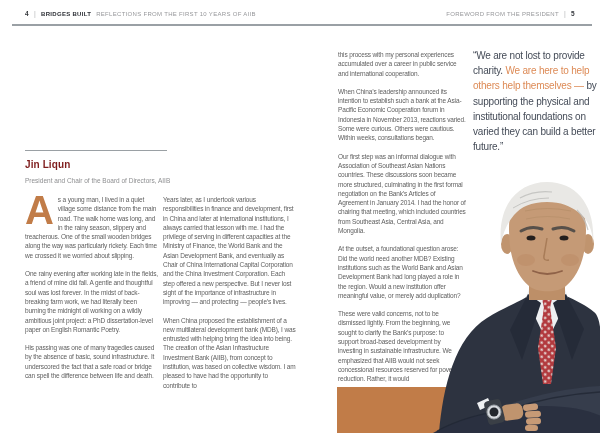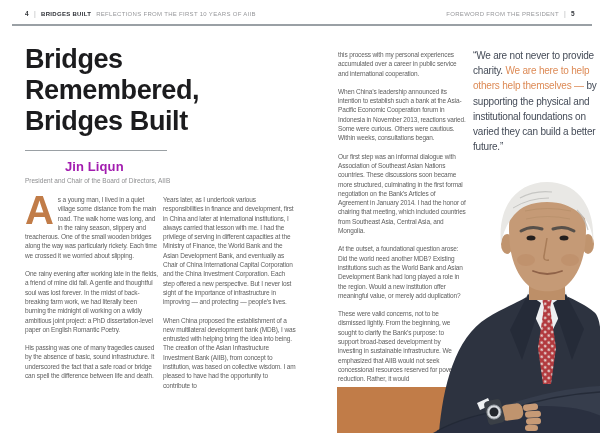--- a/index.html
+++ b/index.html
@@ -12,21 +12,21 @@
   .rh-right { right:25px; }
   .rh-num { font-weight:700; color:#34373c; font-size:6.5px; }
   .rh-sep { color:#b5b6b8; font-size:7px; }
   .rh-strong { font-weight:700; color:#2b2e34; }
   .top-rule { position:absolute; top:24px; left:12px; right:8px; height:2px; background:#9aa0a5; }
 
   
   .title-block { position:absolute; left:25px; top:44px; }
   .title-line { font-size:27px; line-height:31px; font-weight:700; color:#1c1c1e; letter-spacing:-.4px; }
   .title-rule { position:absolute; left:25px; top:150px; width:142px; height:1px; background:#9aa0a4; }
-  .author { position:absolute; left:25px; top:159px; font-size:13px; font-weight:700; color:#a21caf; letter-spacing:.1px;margin-left:40px; }
+  .author { position:absolute; left:25px; top:159px; font-size:10px; font-weight:700; color:#7f1d1d; letter-spacing:.1px; }
   .author-role { position:absolute; left:25px; top:177px; font-size:6.5px; color:#8d8e90; letter-spacing:0; }
 
   
   .col { position:absolute; font-size:6.5px; line-height:9.3px; letter-spacing:-.15px; color:#5e5e5e; }
   .col p { margin-bottom:9px; }
   .col-l1 { left:25px;  top:195px; width:133px; }
   .col-l2 { left:163px; top:195px; width:133px; }
   .col-r1 { left:338px; top:50px;  width:128px; }
 
   .dropcap { float:left; font-size:40px; line-height:29px; font-weight:700; color:var(--accent,#C17C48); margin:1px 4px 0 0; }
@@ -50,25 +50,20 @@
     <span class="rh-strong">BRIDGES BUILT</span>
     <span>REFLECTIONS FROM THE FIRST 10 YEARS OF AIIB</span>
   </div>
   <div class="running-head rh-right">
     <span>FOREWORD FROM THE PRESIDENT</span>
     <span class="rh-sep">|</span>
     <span class="rh-num">5</span>
   </div>
   <div class="top-rule"></div>
 
-  <div class="title-block">
-    <div class="title-line">Bridges</div>
-    <div class="title-line">Remembered,</div>
-    <div class="title-line">Bridges Built</div>
-  </div>
   <div class="title-rule"></div>
   <div class="author">Jin Liqun</div>
   <div class="author-role">President and Chair of the Board of Directors, AIIB</div>
 
   <div class="col col-l1">
     <p><span class="dropcap">A</span><span>s a young man, I lived in a quiet village some distance from the main road. The walk home was long, and in the rainy season, slippery and treacherous. One of the small wooden bridges along the way was particularly rickety. Each time we crossed it we worried about slipping.</span></p>
     <p>One rainy evening after working late in the fields, a friend of mine did fall. A gentle and thoughtful soul was lost forever. In the midst of back-breaking farm work, we had literally been burning the midnight oil working on a wildly ambitious joint project: a PhD dissertation-level paper on English Romantic Poetry.</p>
     <p>His passing was one of many tragedies caused by the absence of basic, sound infrastructure. It underscored the fact that a safe road or bridge can spell the difference between life and death.</p>
   </div>
 
@@ -78,21 +73,21 @@
   </div>
 
   <div class="col col-r1">
     <p>this process with my personal experiences accumulated over a career in public service and international cooperation.</p>
     <p>When China’s leadership announced its intention to establish such a bank at the Asia-Pacific Economic Cooperation forum in Indonesia in November 2013, reactions varied. Some were curious. Others were cautious. Within weeks, consultations began.</p>
     <p>Our first step was an informal dialogue with Association of Southeast Asian Nations countries. These discussions soon became more structured, culminating in the first formal negotiation on the Bank’s Articles of Agreement in January 2014. I had the honor of chairing that meeting, which included countries from Southeast Asia, Central Asia, and Mongolia.</p>
     <p>At the outset, a foundational question arose: Did the world need another MDB? Existing institutions such as the World Bank and Asian Development Bank had long played a role in the region. Would a new institution offer meaningful value, or merely add duplication?</p>
     <p>These were valid concerns, not to be dismissed lightly. From the beginning, we sought to clarify the Bank’s purpose: to support broad-based development by investing in sustainable infrastructure. We emphasized that AIIB would not seek concessional resources reserved for poverty reduction. Rather, it would</p>
   </div>
 
-  <div class="pull-quote"><span>“We are not never to provide charity. </span><span class="pq-highlight">We are here to help others help themselves — </span><span>by supporting the physical and institutional foundations on varied they can build a better future.”</span></div>
+  <div class="pull-quote"><span>“We are not lost to provide charity. </span><span class="pq-highlight">We are here to help others help themselves — </span><span>by supporting the physical and institutional foundations on varied they can build a better future.”</span></div>
 
   <div class="accent-block"></div>
 
   <svg class="portrait" viewBox="0 0 175 253" xmlns="http://www.w3.org/2000/svg">
     <defs>
       <pattern id="tiepat" width="5" height="5" patternUnits="userSpaceOnUse" patternTransform="rotate(45)">
         <rect width="5" height="5" fill="#b23a3e"></rect>
         <circle cx="2.5" cy="2.5" r="1.2" fill="#e9e2de"></circle>
       </pattern>
     </defs>

